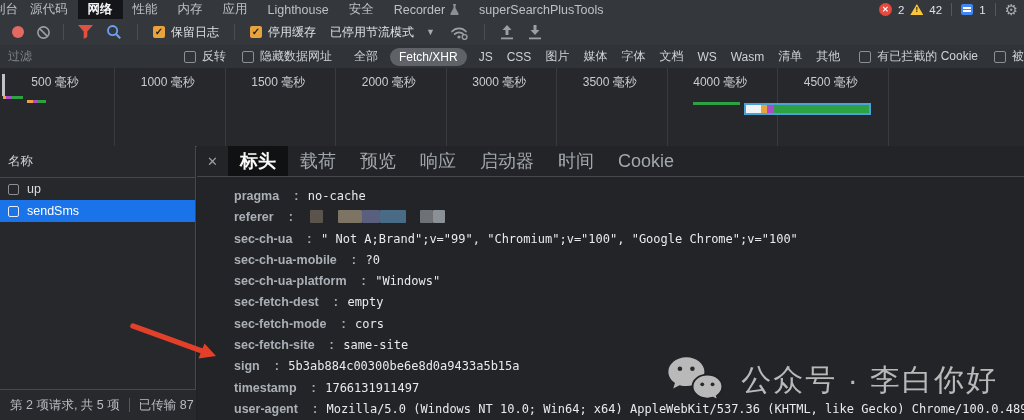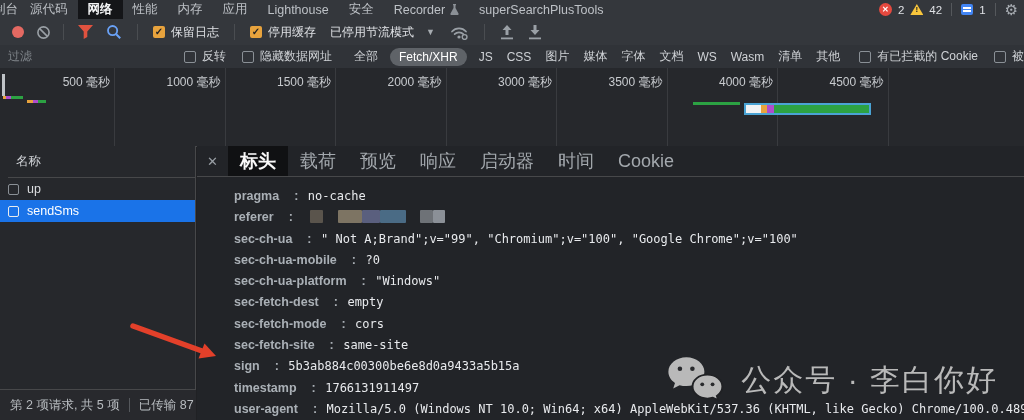--- a/index.html
+++ b/index.html
@@ -44,30 +44,30 @@
   .filterbar{top:45px;left:0;width:1024px;height:23px;background:#303338;border-bottom:1px solid #47484a;
              display:flex;align-items:center;font-size:12px;color:#cfd2d6;white-space:nowrap;}
   .filter-ph{color:#80868b;width:168px;padding-left:8px;flex:0 0 auto;}
   .f-item{margin:0 7px;}
   .f-pill{background:#5f6368;color:#fff;border-radius:10px;padding:2px 9px;margin:0 5px;}
   .f-check{display:flex;align-items:center;gap:6px;margin:15px 8px;}
 
   
   .timeline{top:68px;left:0;width:1024px;height:78px;background:#26282c;border-bottom:1px solid #47484a;display:flex;}
   .tcol{width:110.5px;height:100%;border-right:1px solid #393b3f;box-sizing:border-box;
-        font-size:12px;color:#c8cbcf;text-align:right;padding:6px 4px 0 0;flex:0 0 auto;}
+        font-size:12px;color:#c8cbcf;text-align:center;padding:6px 4px 0 0;flex:0 0 auto;}
   .handle{left:2px;top:74px;width:3px;height:22px;background:#bfc3c7;}
   .wf{height:3px;display:flex;}
   .seg{height:100%;}
   .selbar{left:744px;top:103px;width:127px;height:12px;border:2px solid #4aa3d4;box-sizing:border-box;display:flex;background:#26282c;}
 
   
   .leftpanel{top:146px;left:0;width:196px;height:274px;background:#26282c;border-right:1px solid #47484a;box-sizing:border-box;}
   .lp-header{height:31px;border-bottom:1px solid #47484a;display:flex;align-items:center;padding-left:8px;
-             color:#d0d3d7;font-size:12.5px;margin-left:8px;}
+             color:#d0d3d7;font-size:12.5px;}
   .req-row{height:22px;display:flex;align-items:center;gap:8px;padding-left:8px;font-size:12.5px;color:#dcdee1;}
   .req-row.selected{background:#1a73e8;color:#fff;}
   .req-row .cb.off{width:11px;height:11px;}
   .statusbar{position:absolute;bottom:0;left:0;width:196px;height:31px;border-top:1px solid #47484a;background:#28292d;
              display:flex;align-items:center;font-size:12.5px;color:#b7bbbf;padding-left:10px;box-sizing:border-box;
              white-space:nowrap;overflow:hidden;}
   .sb-sep{border-left:1px solid #55585c;height:14px;margin:0 9px;}
 
   
   .rightpanel{top:146px;left:197px;width:827px;height:274px;background:#222428;overflow:hidden;}

